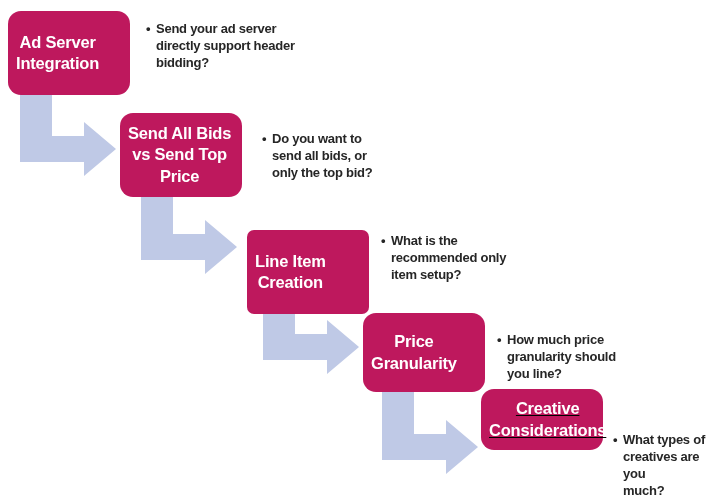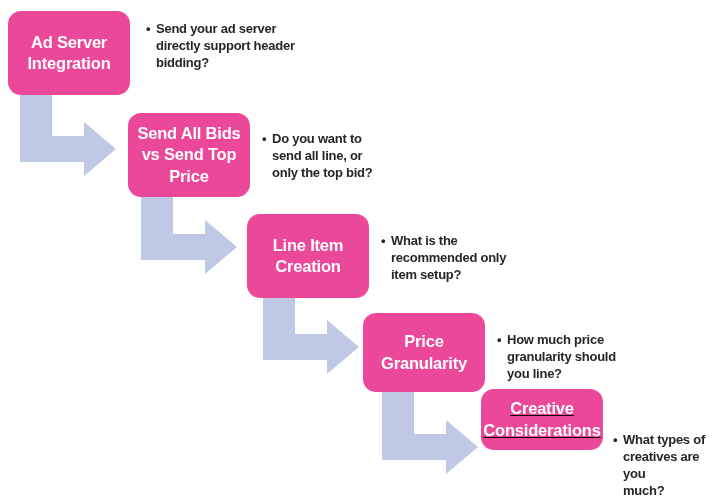--- a/index.html
+++ b/index.html
@@ -12,25 +12,25 @@
   }
   #canvas {
     position: relative;
     width: 723px;
     height: 500px;
     background: #ffffff;
     overflow: hidden;
   }
   .step-box {
     position: absolute;
-    background: #ec4899;
+    background: #be185d;
     border-radius: 13px;
     display: flex;
     align-items: center;
-    justify-content: center;
+    justify-content: flex-start;
     box-sizing: border-box;
     padding: 4px 8px;
   }
   .step-label {
     color: #ffffff;
     font-weight: bold;
     font-size: 16.5px;
     line-height: 1.3;
     text-align: center;
     letter-spacing: -0.2px;
@@ -84,33 +84,33 @@
     <span class="step-label">Ad Server
 Integration</span>
   </div>
   <div class="note" style="left:146px; top:20px; width:150px;">
     <span class="note-bullet">•</span>
     <span class="note-text">Send your ad server
 directly support header
 bidding?</span>
   </div>
 
-  <div class="step-box" style="left:128px; top:113px; width:122px; height:84px;">
+  <div class="step-box" style="left:120px; top:113px; width:122px; height:84px;">
     <span class="step-label">Send All Bids
 vs Send Top
 Price</span>
   </div>
   <div class="note" style="left:262px; top:130px; width:140px;">
     <span class="note-bullet">•</span>
     <span class="note-text">Do you want to
-send all line, or
+send all bids, or
 only the top bid?</span>
   </div>
 
-  <div class="step-box" style="left:247px; top:214px; width:122px; height:84px;">
+  <div class="step-box" style="left:247px; top:230px; width:122px; height:84px;border-radius:7px;">
     <span class="step-label">Line Item
 Creation</span>
   </div>
   <div class="note" style="left:381px; top:232px; width:145px;">
     <span class="note-bullet">•</span>
     <span class="note-text">What is the
 recommended only
 item setup?</span>
   </div>
 

